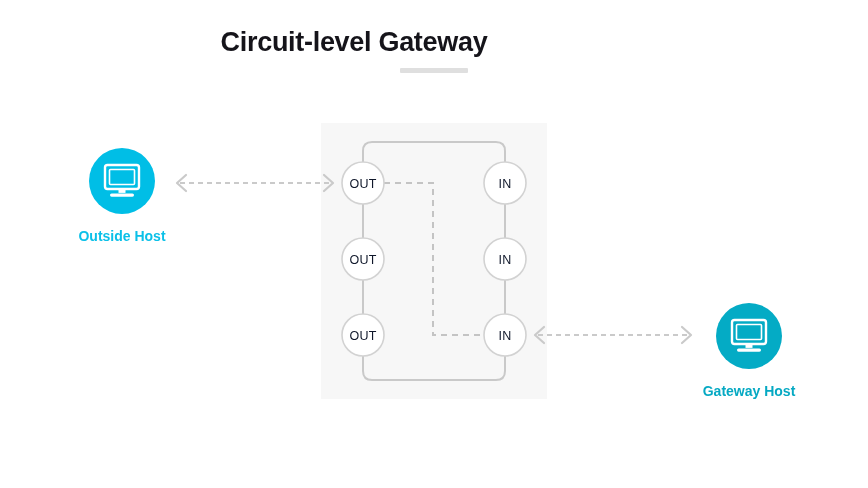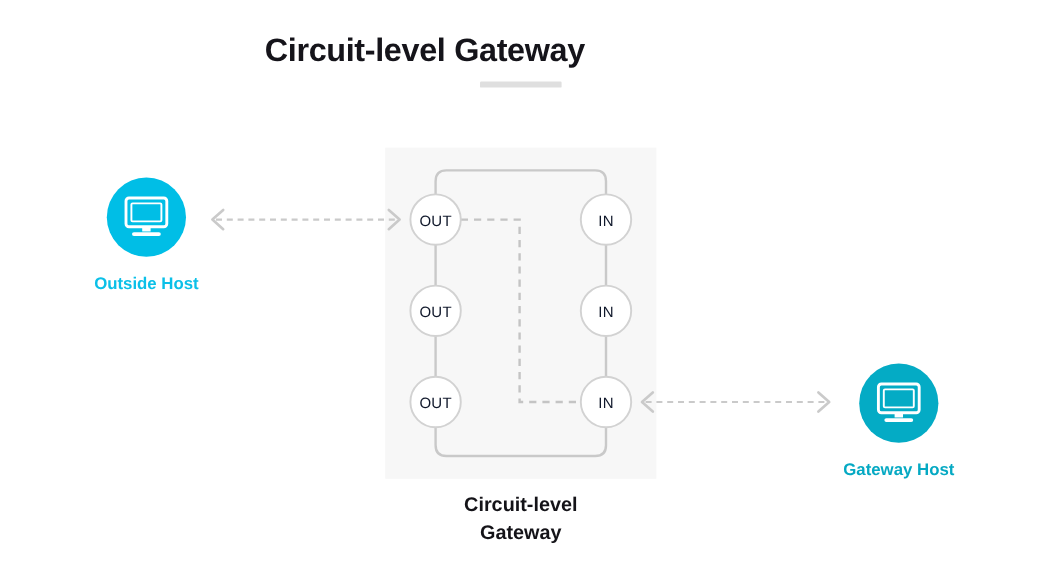--- a/index.html
+++ b/index.html
@@ -206,24 +206,20 @@
   </svg>
 
   <div class="node-circle-label" style="left:333px; top:177px;">OUT</div>
   <div class="node-circle-label" style="left:333px; top:253px;">OUT</div>
   <div class="node-circle-label" style="left:333px; top:329px;">OUT</div>
 
   <div class="node-circle-label" style="left:475px; top:177px;">IN</div>
   <div class="node-circle-label" style="left:475px; top:253px;">IN</div>
   <div class="node-circle-label" style="left:475px; top:329px;">IN</div>
 
-  <div id="gateway-caption">
-    <div>Circuit-level</div>
-    <div>Gateway</div>
-  </div>
 
   <svg id="left-connector" class="connector-svg" viewBox="0 0 178 30">
     <line x1="14" y1="15" x2="164" y2="15" stroke="#cacaca" stroke-width="1.8" stroke-dasharray="5 4"></line>
     <polyline points="20,7 11,15 20,23" fill="none" stroke="#cacaca" stroke-width="2.2" stroke-linecap="round" stroke-linejoin="round"></polyline>
     <polyline points="158,7 167,15 158,23" fill="none" stroke="#cacaca" stroke-width="2.2" stroke-linecap="round" stroke-linejoin="round"></polyline>
   </svg>
 
   <svg id="right-connector" class="connector-svg" viewBox="0 0 178 30">
     <line x1="14" y1="15" x2="164" y2="15" stroke="#cacaca" stroke-width="1.8" stroke-dasharray="5 4"></line>
     <polyline points="20,7 11,15 20,23" fill="none" stroke="#cacaca" stroke-width="2.2" stroke-linecap="round" stroke-linejoin="round"></polyline>

